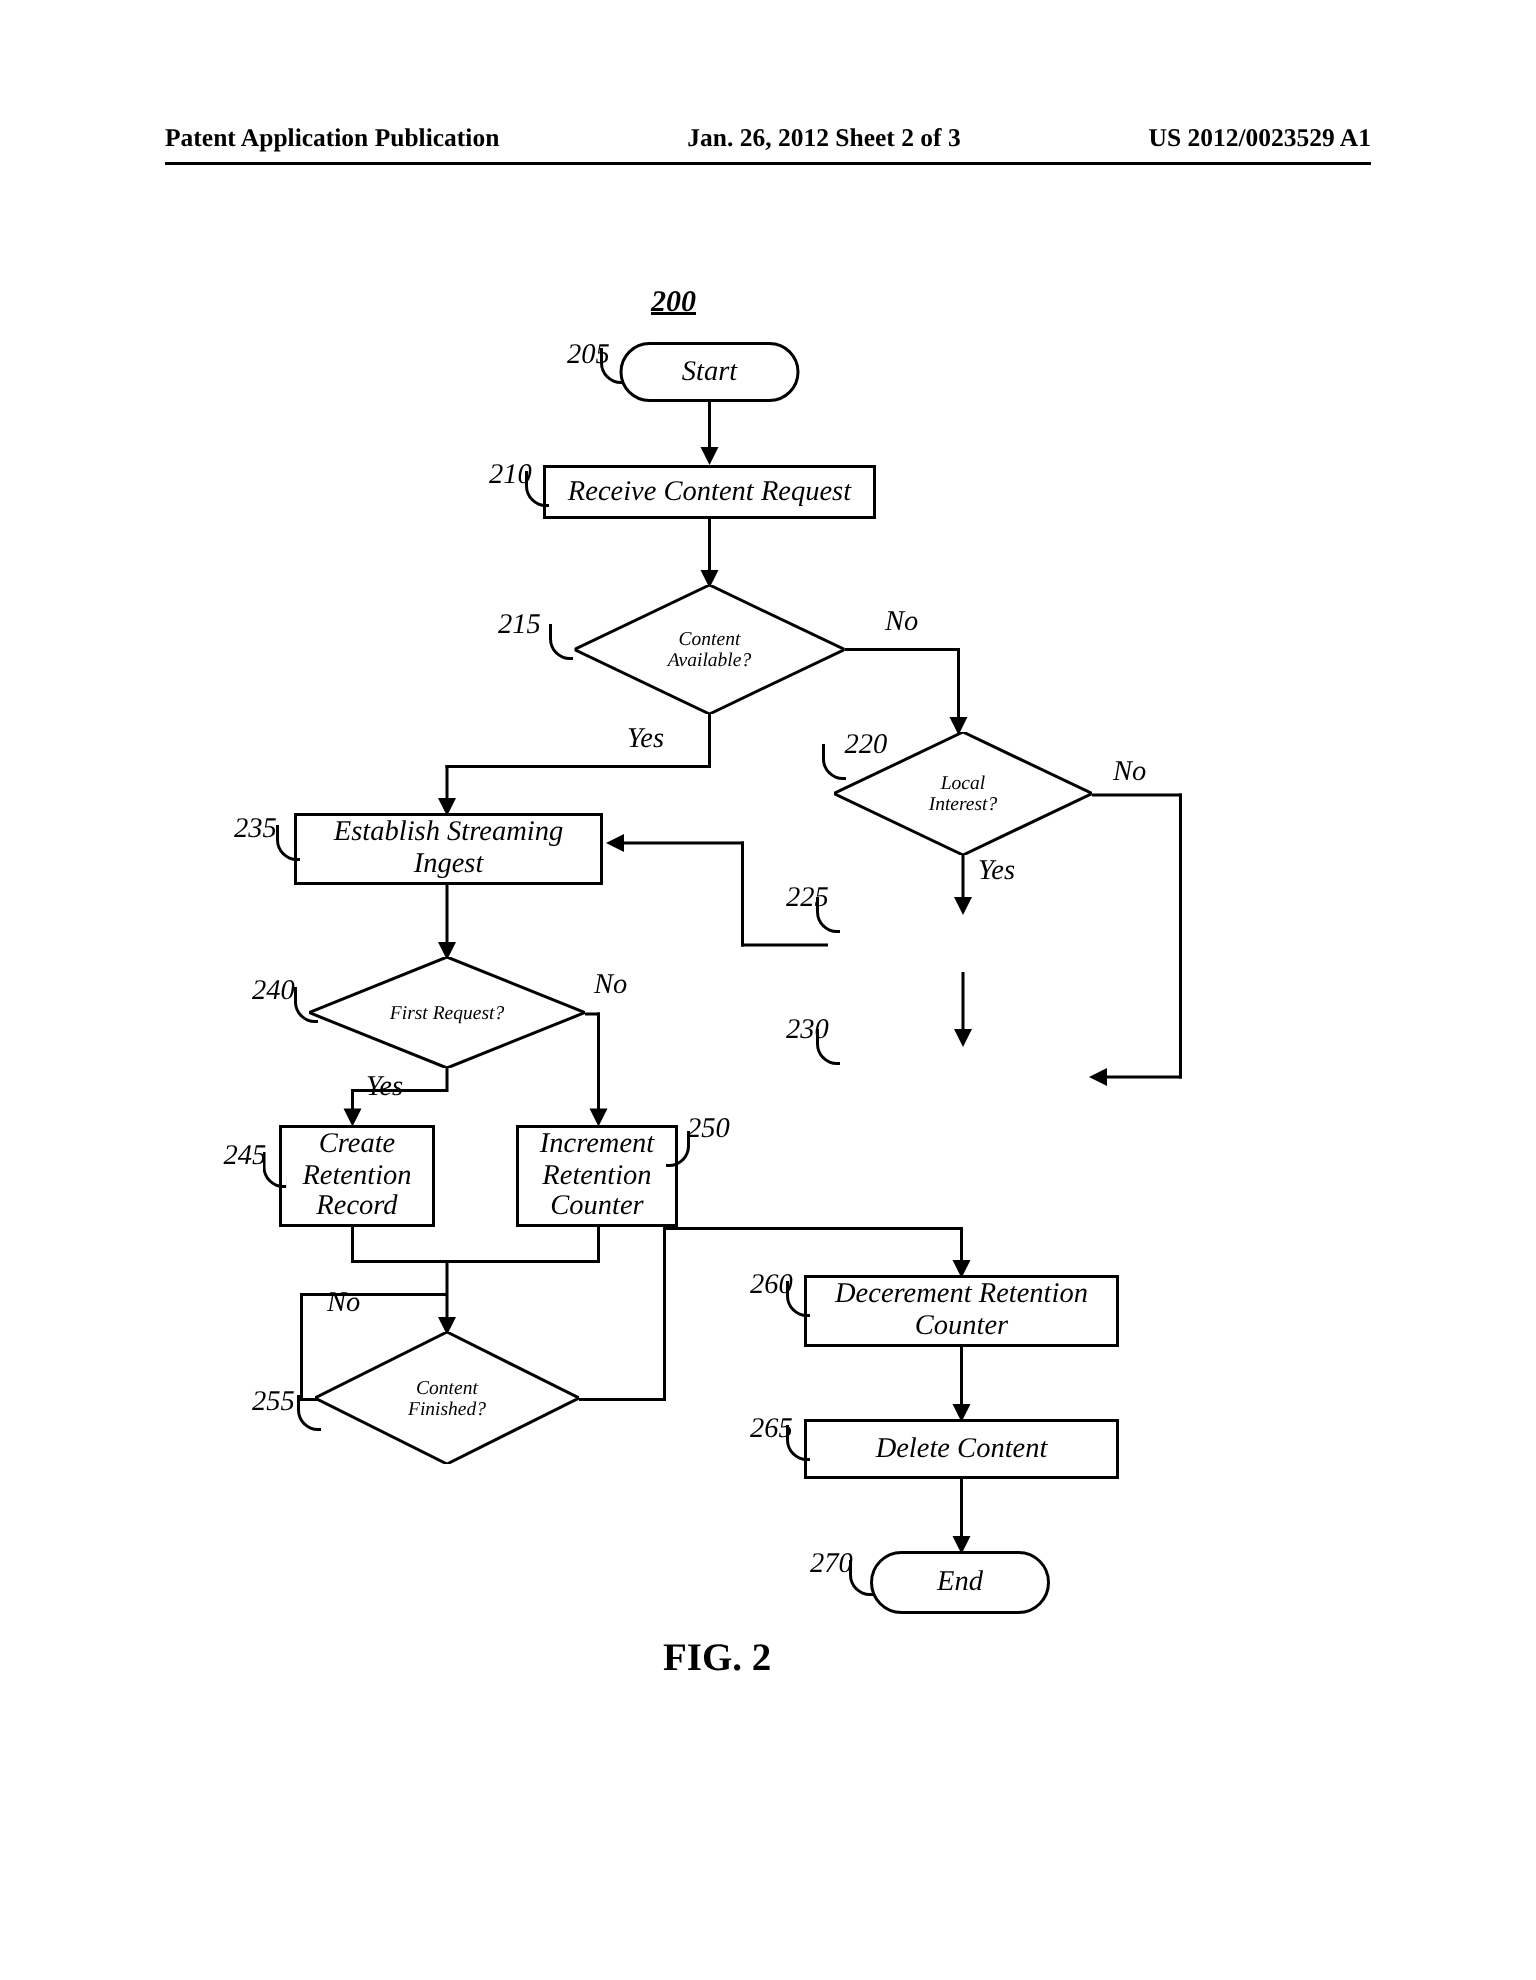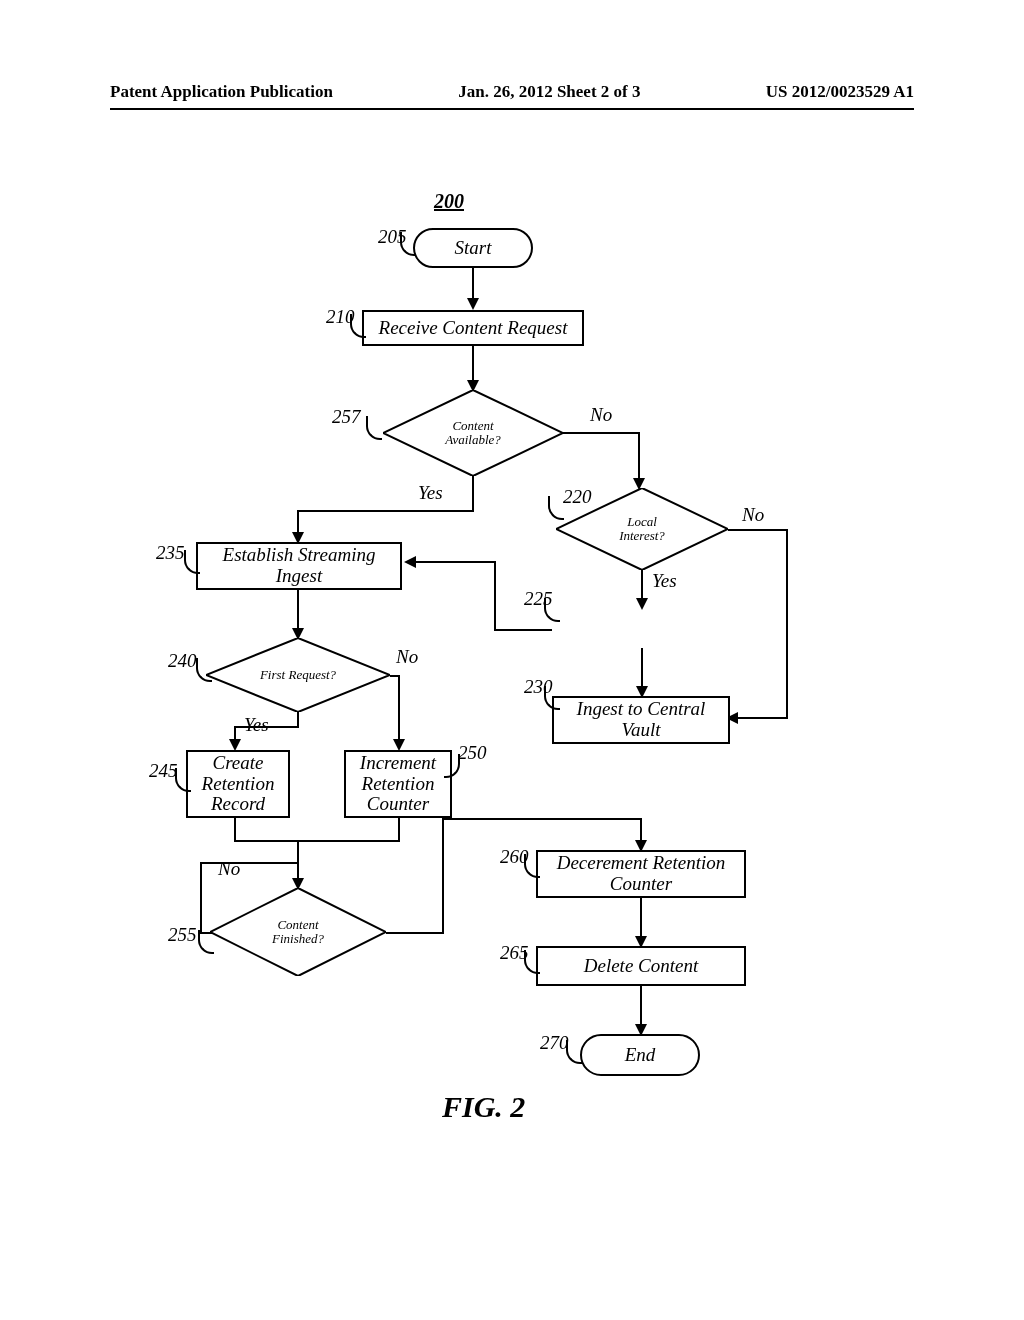--- a/index.html
+++ b/index.html
@@ -60,22 +60,21 @@
   .title200 {
     position: absolute;
     font-weight: bold;
     font-style: italic;
     font-size: 20px;
     text-decoration: underline;
   }
   .figtitle {
     position: absolute;
     font-weight: bold;
-    font-style: italic;
-    font-size: 30px;
+    font-size: 26px;
   }
 
   
   .stadium {
     position: absolute;
     border: 2px solid #000;
     border-radius: 999px;
     display: flex;
     align-items: center;
     justify-content: center;
@@ -179,21 +178,21 @@
 
     <div class="diamond" style="left:383px; top:200px; width:180px; height:86px;">
       <svg width="180" height="86">
           <polygon points="90,0 180,43 90,86 0,43" fill="#fff" stroke="#000" stroke-width="2"></polygon>
         </svg>
       <div class="dlabel">
           <span style="white-space:pre-line;">Content
 Available?</span>
         </div>
     </div>
-    <div class="figref" style="left:332px; top:216px;">257</div>
+    <div class="figref" style="left:332px; top:216px;">215</div>
     <div class="tick" style="left:366px; top:226px;"></div>
 
     <div class="edge-label" style="left:590px; top:214px;">No</div>
 
     <div class="line hline" style="left:563px; top:242px; width:77px;"></div>
     <div class="line vline" style="left:638px; top:242px; height:48px;"></div>
     <div class="arrowhead arrow-down" style="left:633px; top:288px;"></div>
 
     <div class="edge-label" style="left:418px; top:292px;">Yes</div>
     <div class="line vline" style="left:472px; top:286px; height:34px;"></div>
@@ -227,24 +226,20 @@
     <div class="tick" style="left:544px; top:408px;"></div>
 
     <div class="line hline" style="left:494px; top:439px; width:58px;"></div>
     <div class="line vline" style="left:494px; top:371px; height:70px;"></div>
     <div class="line hline" style="left:414px; top:371px; width:82px;"></div>
     <div class="arrowhead arrow-left" style="left:404px; top:366px;"></div>
 
     <div class="line vline" style="left:641px; top:458px; height:40px;"></div>
     <div class="arrowhead arrow-down" style="left:636px; top:496px;"></div>
 
-    <div class="rect label" style="left:552px; top:506px; width:178px; height:48px; line-height:1.1;">
-      <span style="white-space:pre-line;">Ingest to Central
-Vault</span>
-    </div>
     <div class="figref" style="left:524px; top:486px;">230</div>
     <div class="tick" style="left:544px; top:496px;"></div>
 
     <div class="rect label" style="left:196px; top:352px; width:206px; height:48px; line-height:1.1;">
       <span style="white-space:pre-line;">Establish Streaming
 Ingest</span>
     </div>
     <div class="figref" style="left:156px; top:352px;">235</div>
     <div class="tick" style="left:184px; top:360px;"></div>
 

